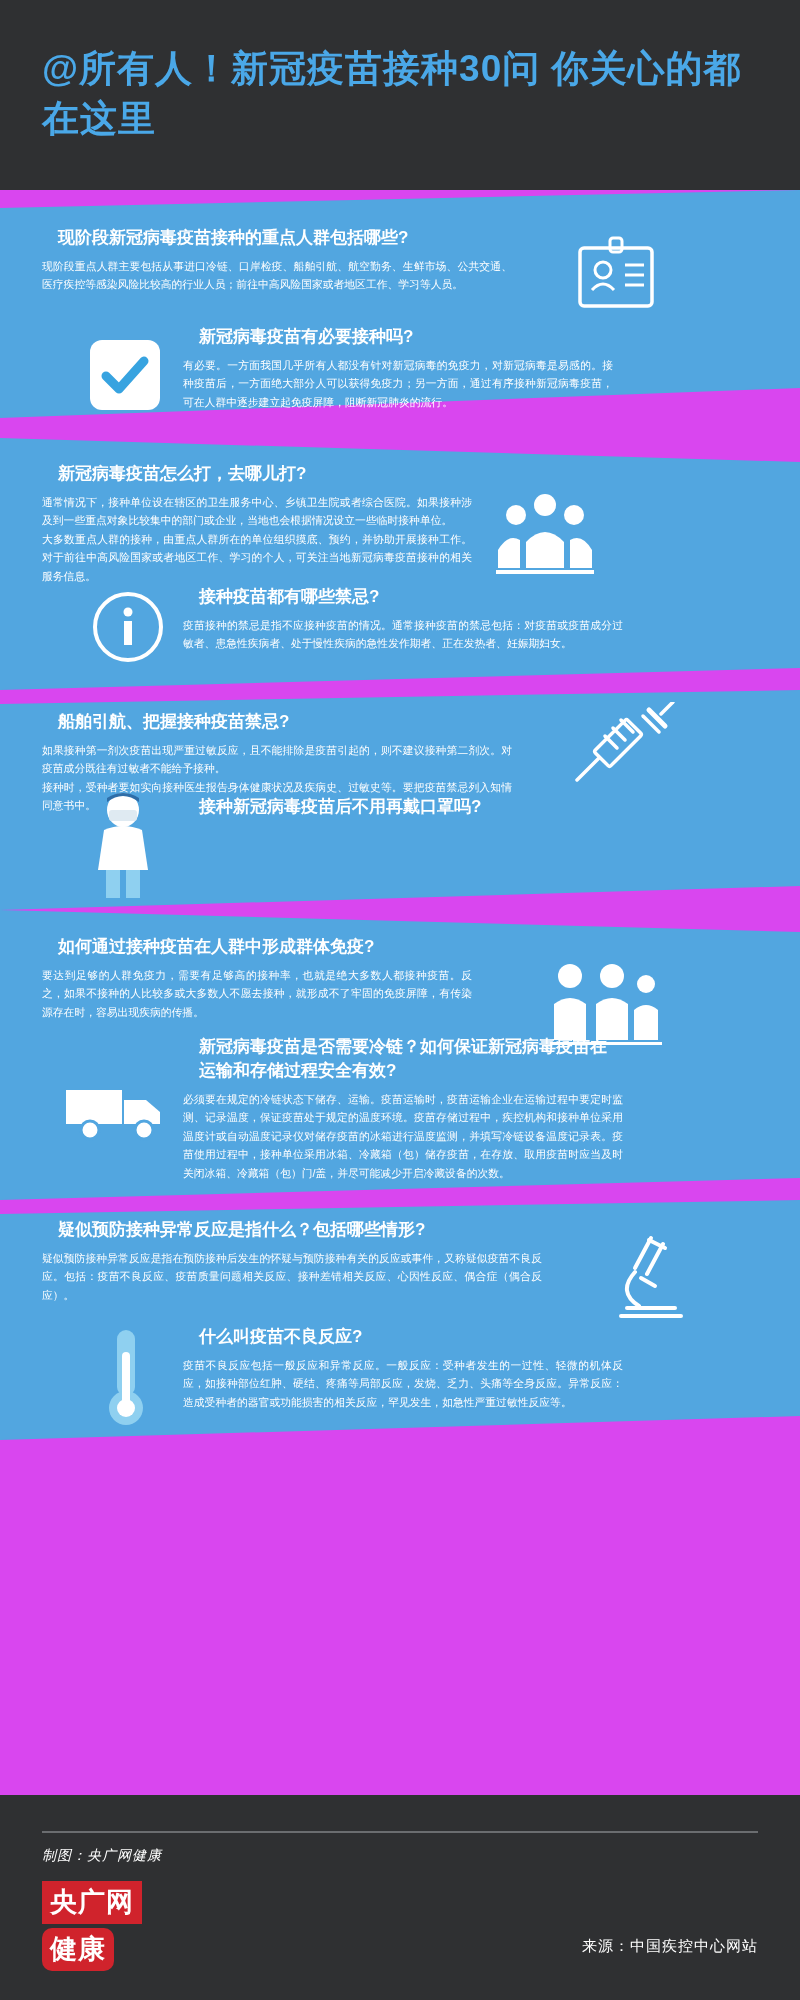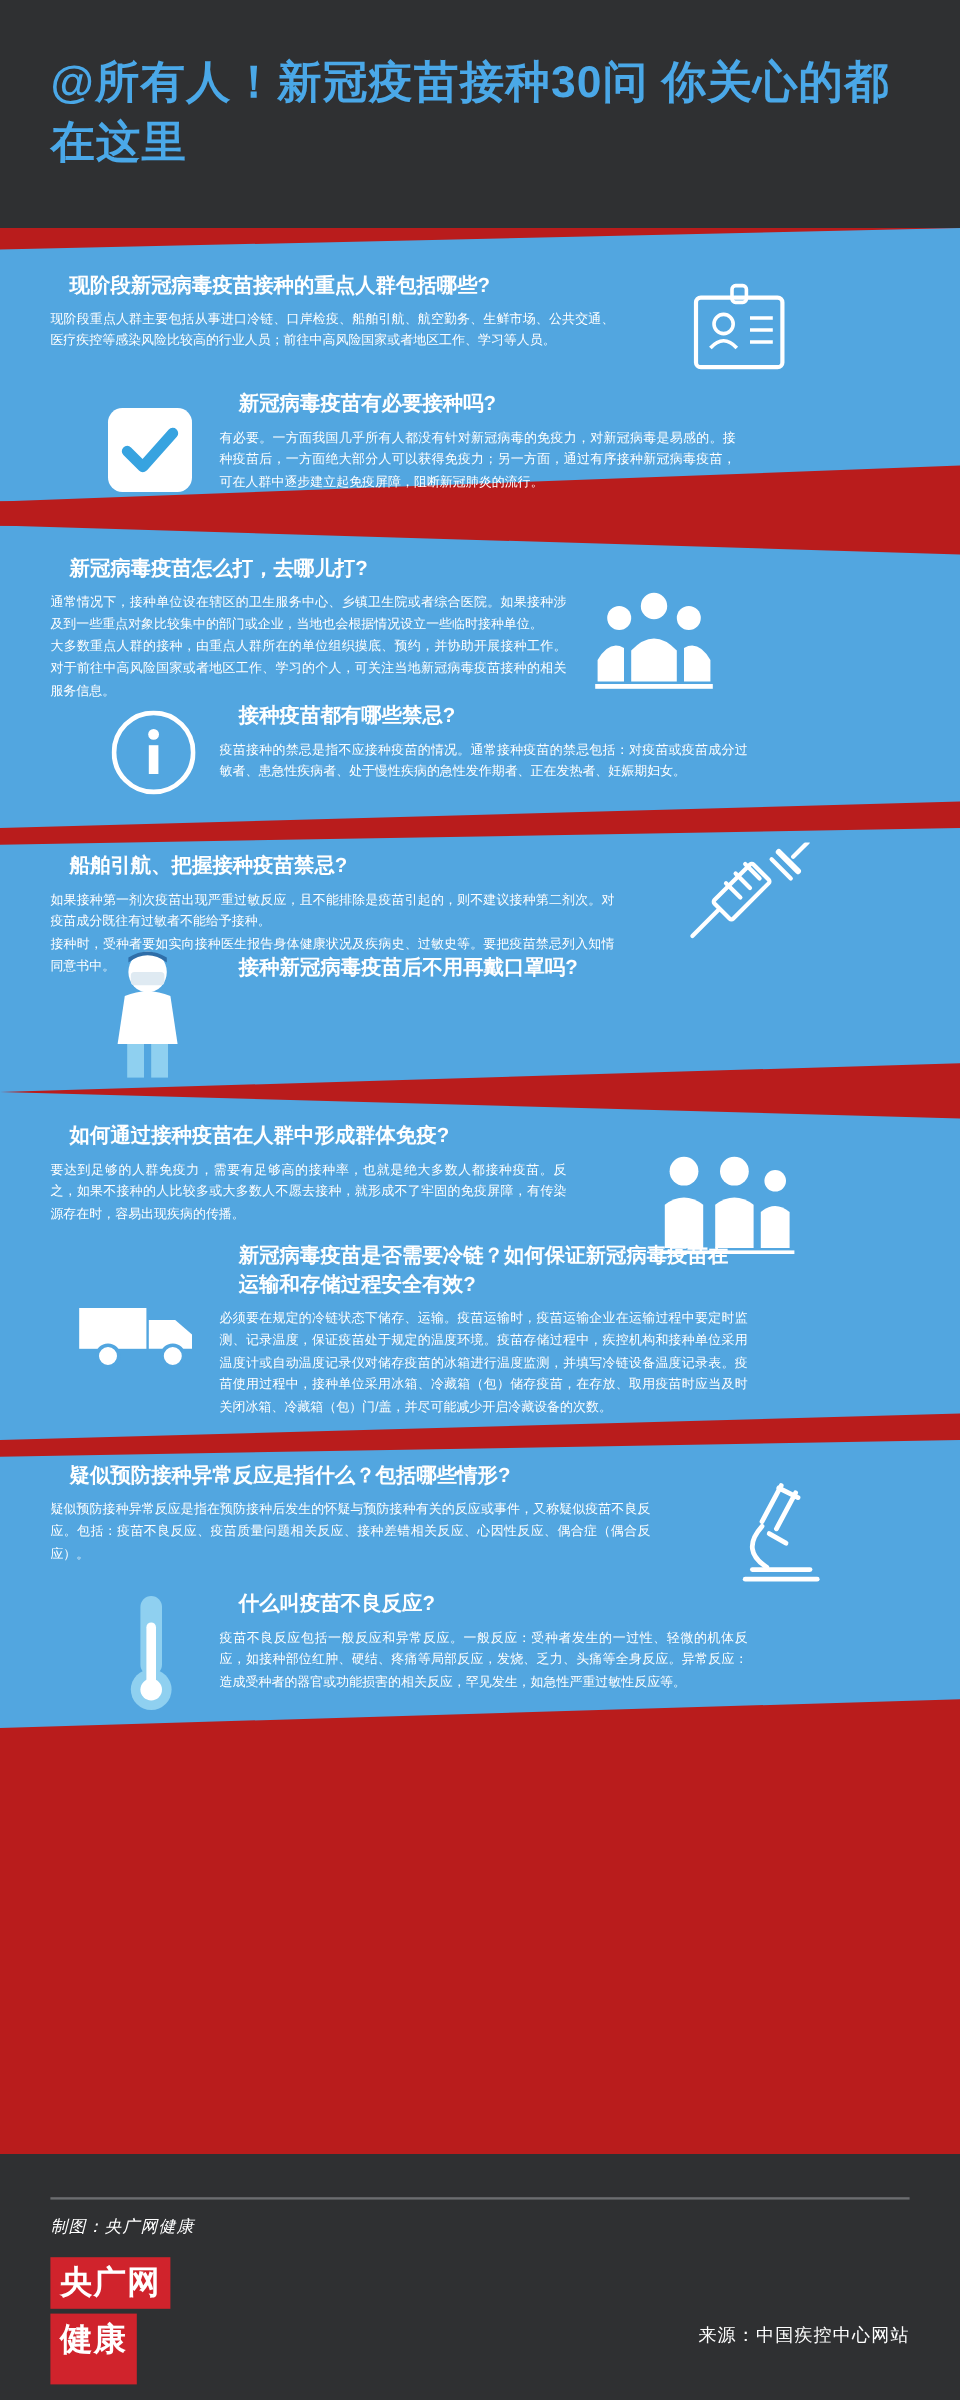--- a/index.html
+++ b/index.html
@@ -12,21 +12,21 @@
     height: 2000px;
     font-family: "Liberation Sans", sans-serif;
     color: #ffffff;
     overflow: hidden;
     position: relative;
   }
   .page {
     position: relative;
     width: 800px;
     height: 2000px;
-    background: #b91c1c;
+    background: #d946ef;
     overflow: hidden;
   }
 
   
   .header {
     position: absolute;
     left: 0; top: 0;
     width: 800px; height: 190px;
     background: #2f3032;
   }
@@ -107,24 +107,25 @@
     padding: 3px 8px 4px 8px;
     letter-spacing: 1px;
     display: inline-block;
     text-align: right;
   }
   .logo-bot {
     background: #d0232c;
     color: #ffffff;
     font-size: 27px;
     font-weight: bold;
-    padding: 3px 8px 20px 8px;
+    padding: 3px 8px 4px 8px;
     letter-spacing: 1px;
     display: inline-block;
     margin-top: 4px;
+    border-radius: 10px;
   }
   .footer-source {
     position: absolute;
     right: 42px;
     bottom: 44px;
     font-size: 15px;
     color: #ffffff;
     letter-spacing: 1px;
   }
 </style>

